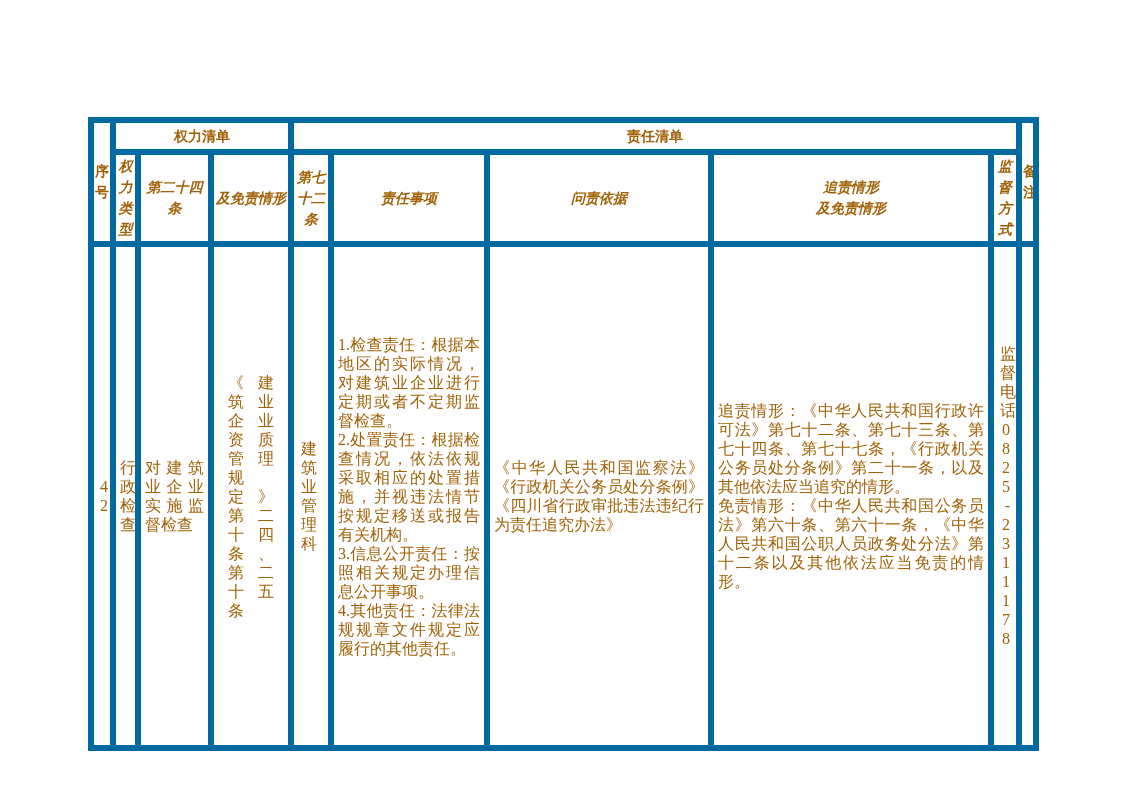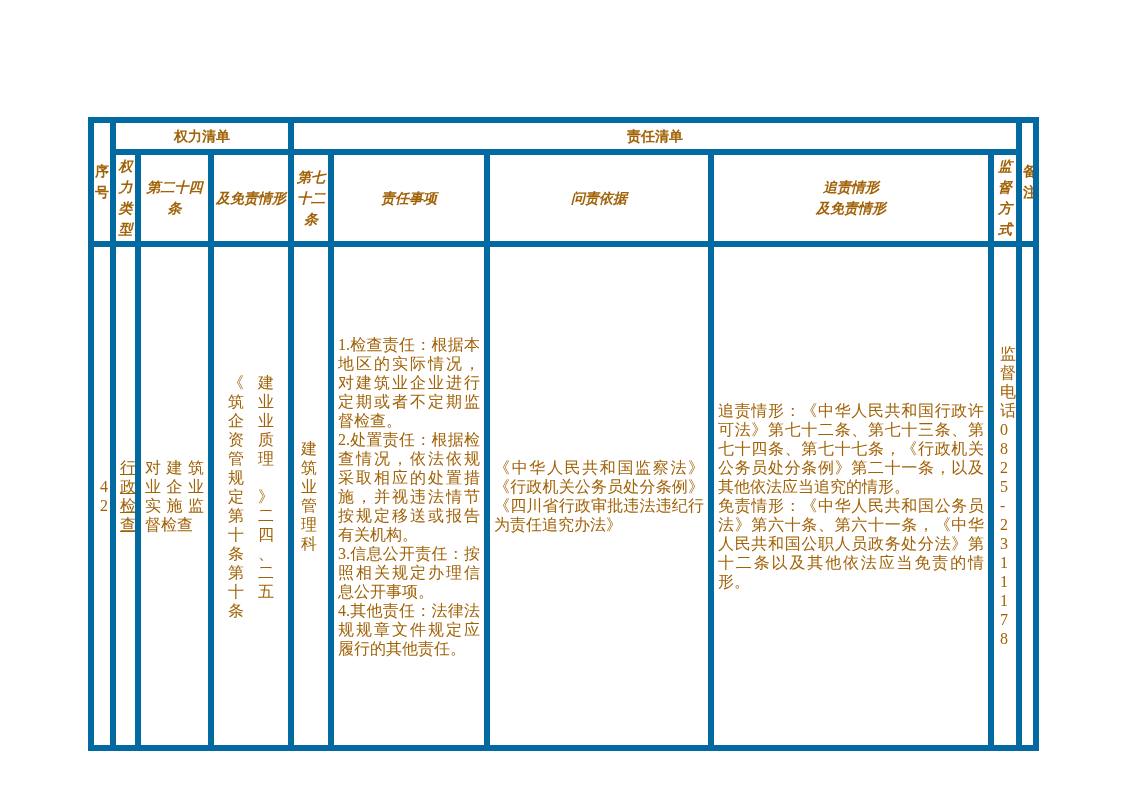--- a/index.html
+++ b/index.html
@@ -55,25 +55,25 @@
   
   td.txt {
     font-size: 16px;
     line-height: 19px;
   }
   td.jst {
     text-align: justify;
     padding: 2px 4px;
   }
   td.prewrap { white-space: pre-line; }
-  td.ctr { text-align: left; margin-left: 36px; }
+  td.ctr { text-align: right; margin-left: 36px; }
   td.brk { word-break: break-all; }
 
   td.cell-serial   { padding: 3px 6px; }
-  td.cell-ptype    { padding: 12px 4px; text-decoration: underline; }
+  td.cell-ptype    { padding: 12px 4px; }
   td.cell-pname    { padding: 2px 4px; }
   td.cell-basis    { padding: 2px 14px; }
   td.cell-subject  {
     padding: 2px 7px;
     text-align: justify;
     text-align-last: justify;
     margin-left: 34px;
   }
   td.cell-items    { padding: 2px 4px; }
   td.cell-account  { padding: 1px 4px; }

